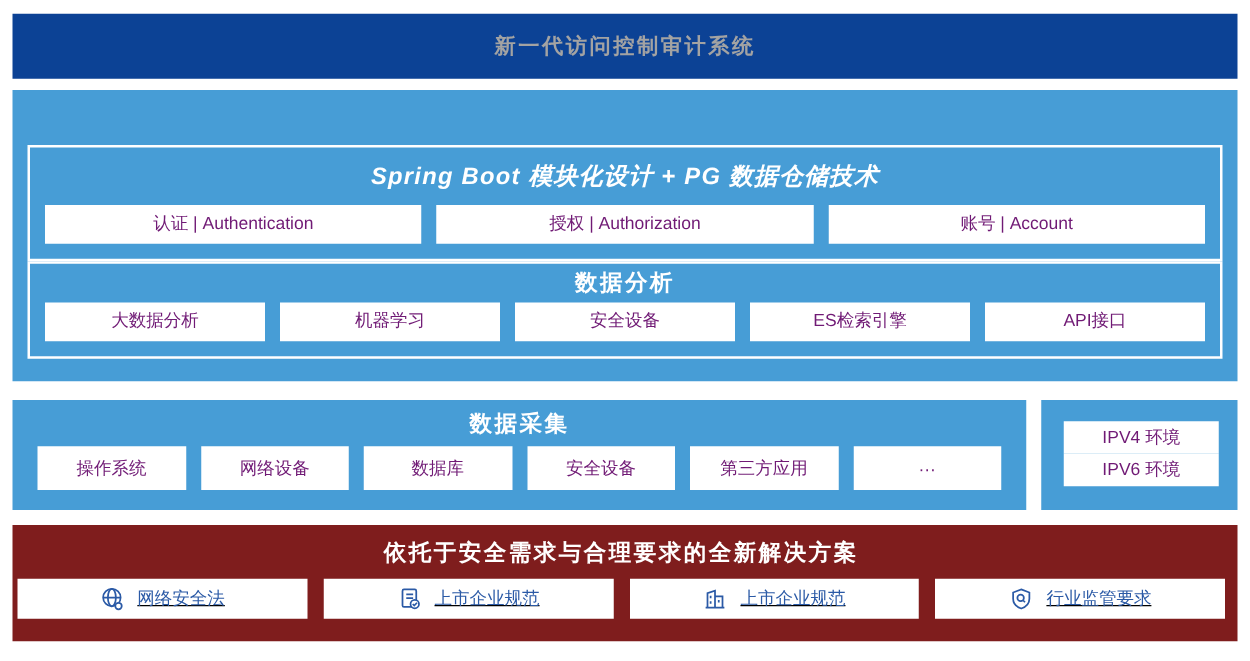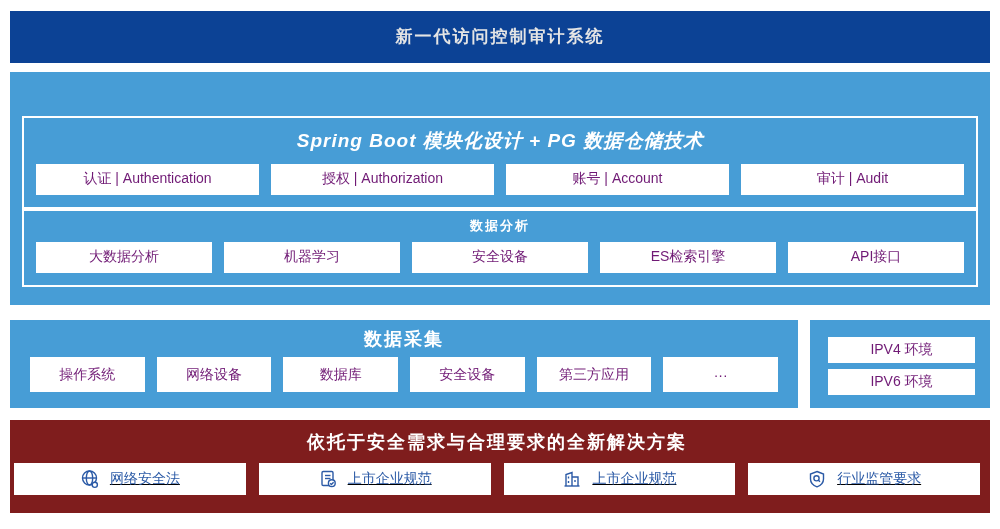--- a/index.html
+++ b/index.html
@@ -2,40 +2,40 @@
 <html><head>
 <meta charset="utf-8">
 <style>
   * { margin: 0; padding: 0; box-sizing: border-box; }
   html, body { width: 1000px; height: 529px; background: #ffffff; }
   body { font-family: "Liberation Sans", "DejaVu Sans", sans-serif; }
   .page { width: 1000px; height: 529px; padding: 11px 10px 16px 10px; display: flex; flex-direction: column; }
 
   
   .banner { height: 52px; background: #0c4295; display: flex; align-items: center; justify-content: center; }
-  .banner h1 { color: #e5e5e5; font-size: 17px; font-weight: bold; letter-spacing: 2px; }
+  .banner h1 { color: #a3a3a3; font-size: 17px; font-weight: bold; letter-spacing: 2px; }
 
   
   .platform { margin-top: 9px; height: 233px; background: #479dd6; padding: 16px 12px 18px 12px; display: flex; flex-direction: column; justify-content: space-between; }
   .panel { border: 2px solid #ffffff; padding: 0 12px 12px 12px; display: flex; flex-direction: column; }
   .panel-modules { height: 98px; margin-top: 28px; }
   .panel-analysis { height: 82px; }
   .panel-title { color: #ffffff; font-weight: bold; text-align: center; flex: 1; display: flex; align-items: center; justify-content: center; }
   .panel-modules .panel-title { font-size: 19px; font-style: italic; letter-spacing: 1px; }
-  .panel-analysis .panel-title { font-size: 13px; letter-spacing: 2px; }
+  .panel-analysis .panel-title { font-size: 18px; letter-spacing: 2px; }
   .box-row { display: flex; gap: 12px; }
   .wbox { background: #ffffff; height: 31px; flex: 1; display: flex; align-items: center; justify-content: center; color: #701a75; font-size: 14px; }
 
   
   .mid-row { margin-top: 15px; display: flex; gap: 12px; height: 89px; border-radius: 21px; }
   .collection { flex: 1; background: #479dd6; padding: 0 20px 16px 20px; display: flex; flex-direction: column; }
   .collection .sec-title, .solution .sec-title { color: #ffffff; font-weight: bold; font-size: 18px; letter-spacing: 2px; text-align: center; flex: 1; display: flex; align-items: center; justify-content: center; }
   .collection .box-row { }
   .collection .wbox { height: 35px; }
-  .ipv-panel { width: 180px; background: #479dd6; padding: 17px 15px 13px 18px; display: flex; flex-direction: column; justify-content: space-between; }
+  .ipv-panel { width: 157px; background: #479dd6; padding: 17px 15px 13px 18px; display: flex; flex-direction: column; }
   .ipv-panel .wbox { height: 26px; flex: none; }
 
   
   .solution { margin-top: 12px; height: 93px; background: #7f1d1d; padding: 0 10px 18px 4px; display: flex; flex-direction: column; }
   .solution .box-row { gap: 13px; text-decoration: underline; }
   .solution .wbox { height: 32px; color: #2b5aa6; font-size: 14px; gap: 10px; }
   .icon { width: 20px; height: 20px; display: inline-flex; align-items: center; justify-content: center; }
   .icon svg { display: block; }
 </style>
 </head>
@@ -48,21 +48,20 @@
   </div>
 
   <div class="platform">
 
     <div class="panel panel-modules">
       <div class="panel-title">Spring Boot 模块化设计 + PG 数据仓储技术</div>
       <div class="box-row">
         <div class="wbox">认证 | Authentication</div>
         <div class="wbox">授权 | Authorization</div>
         <div class="wbox">账号 | Account</div>
-        <div class="wbox">审计 | Audit</div>
       </div>
     </div>
 
     <div class="panel panel-analysis">
       <div class="panel-title">数据分析</div>
       <div class="box-row">
         <div class="wbox">大数据分析</div>
         <div class="wbox">机器学习</div>
         <div class="wbox">安全设备</div>
         <div class="wbox">ES检索引擎</div>

